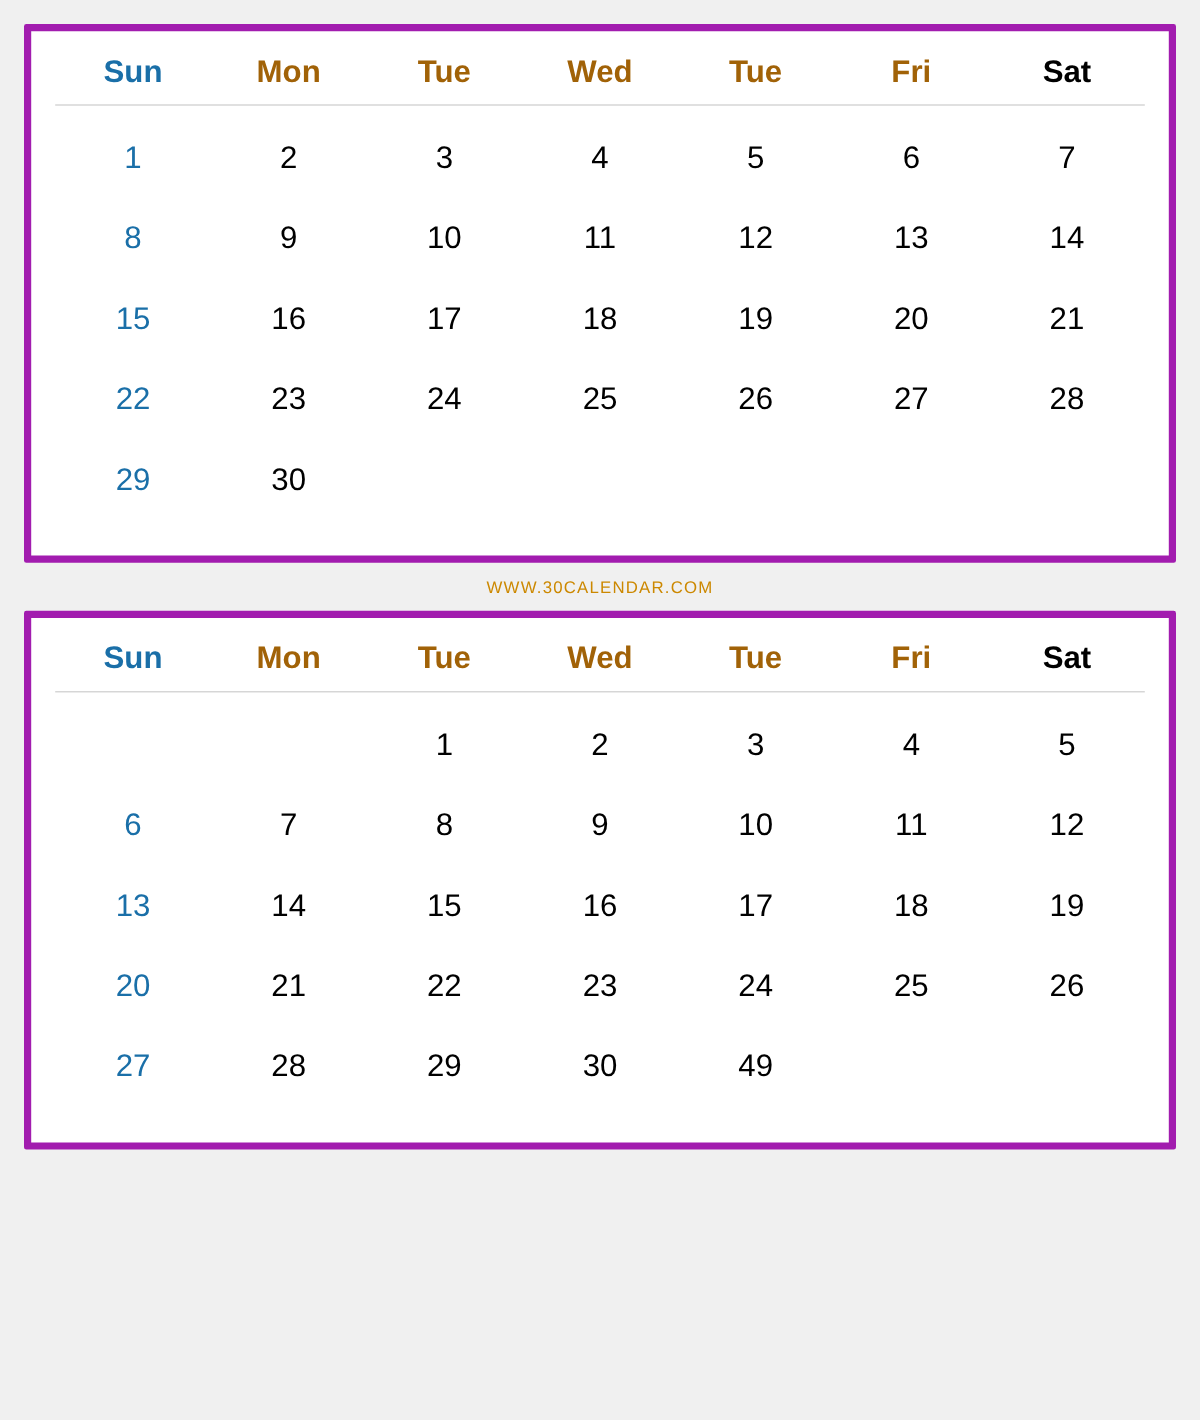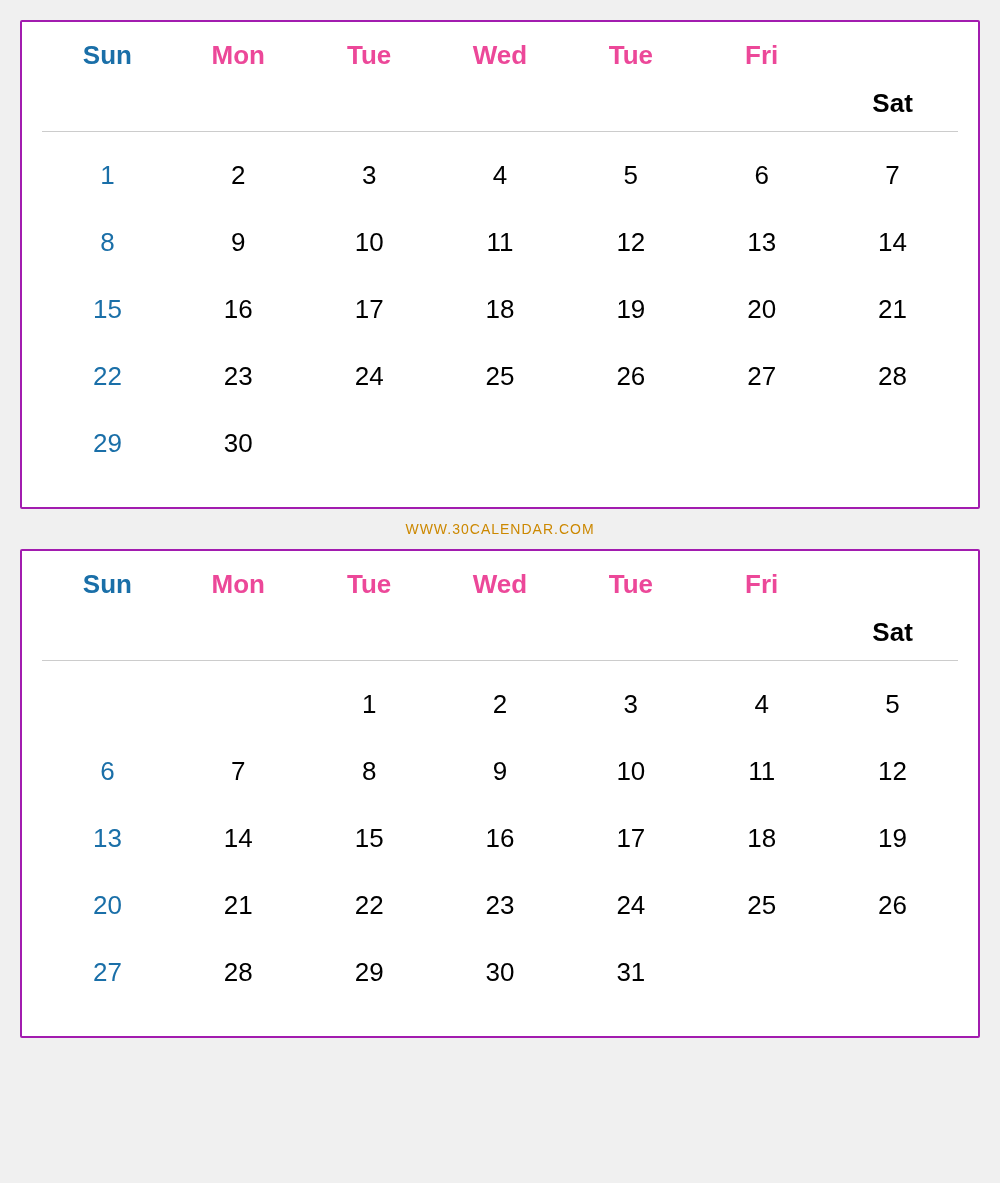--- a/index.html
+++ b/index.html
@@ -8,21 +8,21 @@
       font-family: Arial, sans-serif;
       display: flex;
       flex-direction: column;
       align-items: center;
       padding: 20px;
       width: 1000px;
     }
     .calendar-container {
       width: 960px;
       background: white;
-      border: 2px solid #a21caf;
+      border: 6px solid #a21caf;
       border-radius: 2px;
       margin-bottom: 0;
       padding: 10px 20px 30px 20px;
     }
     .calendar-title {
       text-align: center;
       font-size: 42px;
       font-weight: bold;
       color: #000;
       padding: 20px 0 30px 0;
@@ -31,28 +31,27 @@
       display: grid;
       grid-template-columns: repeat(7, 1fr);
       border-bottom: 1px solid #ccc;
       margin-bottom: 10px;
     }
     .day-header {
       text-align: center;
       font-size: 26px;
       font-weight: bold;
       padding: 8px 0 12px 0;
-      color: #ec4899;
+      color: #a16207;
     }
     .day-header.sun {
       color: #1a6fa8;
     }
     .day-header.sat {
       color: #000;
-      margin-top: 48px;
     }
     .calendar-grid {
       display: grid;
       grid-template-columns: repeat(7, 1fr);
     }
     .day-cell {
       text-align: center;
       padding: 18px 0;
       font-size: 26px;
       color: #000;
@@ -161,17 +160,17 @@
       <div class="day-cell normal">21</div>
       <div class="day-cell normal">22</div>
       <div class="day-cell normal">23</div>
       <div class="day-cell normal">24</div>
       <div class="day-cell normal">25</div>
       <div class="day-cell normal">26</div>
       <div class="day-cell sunday">27</div>
       <div class="day-cell normal">28</div>
       <div class="day-cell normal">29</div>
       <div class="day-cell normal">30</div>
-      <div class="day-cell normal">31</div>
+      <div class="day-cell normal">49</div>
       <div class="day-cell empty"></div>
       <div class="day-cell empty"></div>
     </div>
 </div>
 
 </body></html>

